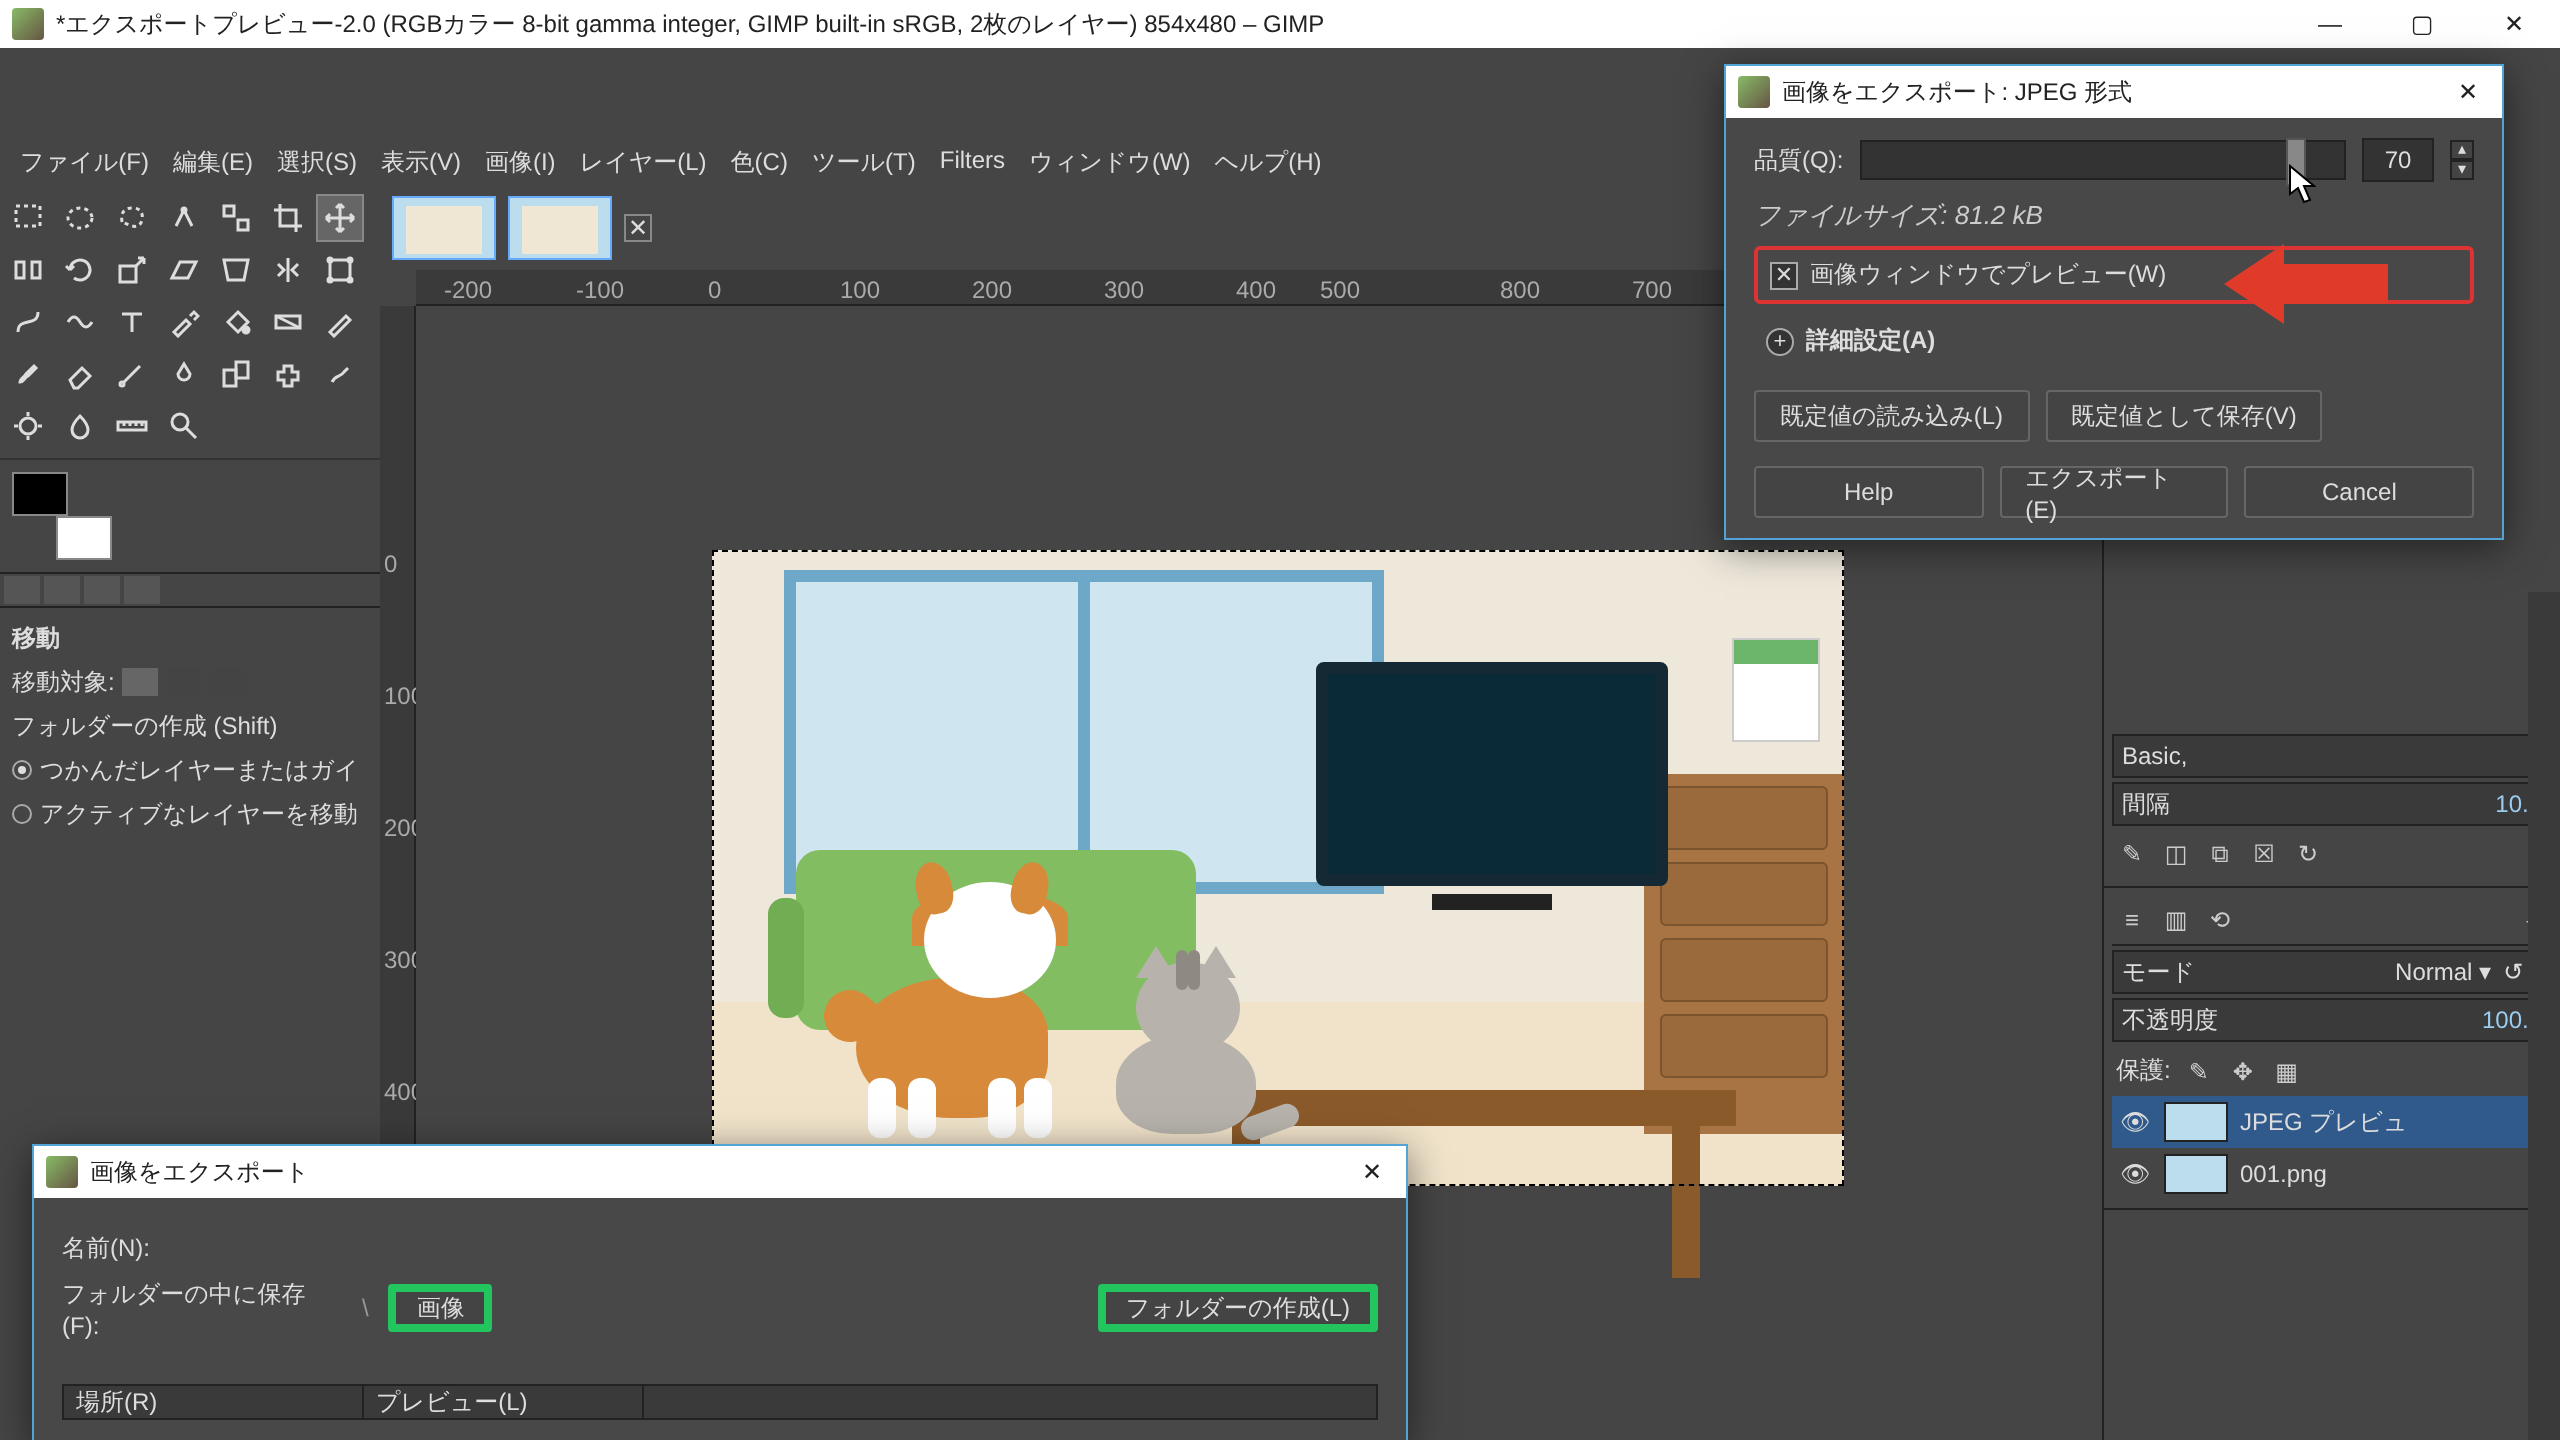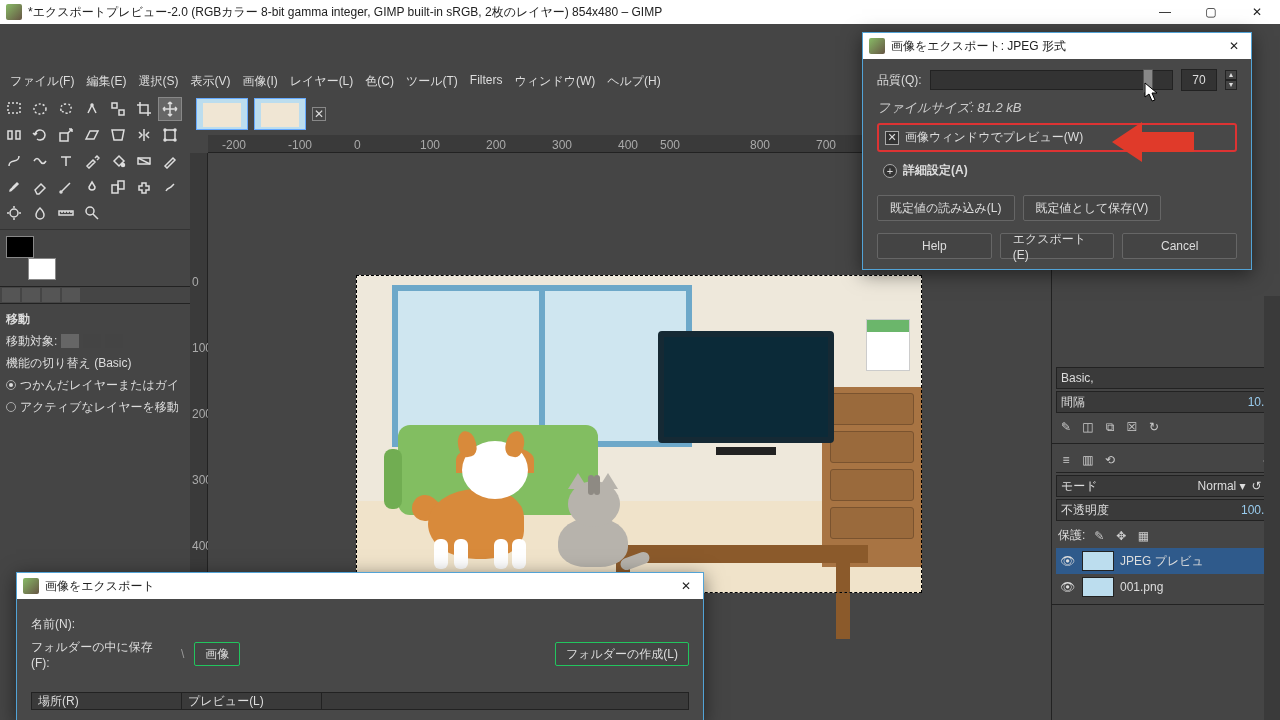--- a/index.html
+++ b/index.html
@@ -102,21 +102,21 @@
 .chk { width:14px; height:14px; border:1px solid #aaa; display:flex; align-items:center; justify-content:center; font-size:11px; background:#333;}
 .exp { width:14px; height:14px; border:1px solid #aaa; border-radius:50%; display:flex; align-items:center; justify-content:center; font-size:11px; background:#333;}
 .btnrow { display:flex; gap:8px; margin-top:12px; flex-wrap:wrap; }
 .dbtn { height:26px; padding:0 12px; border:1px solid #666; background:#444; display:flex; align-items:center; border-radius:2px;}
 .dbtn.flex{flex:1;justify-content:center;}
 .arrow { position:absolute; left:1112px; top:118px; width:82px; height:48px; pointer-events:none; }
 .arrow svg{width:100%;height:100%;}
 .dlg-export { left:16px; top:572px; width:688px; }
 .dlg-export .frow{display:flex;align-items:center;height:30px;gap:10px;}
 .dlg-export input[type=text]{flex:1;height:22px;background:#333;border:1px solid #222;color:#888;padding:0 6px;}
-.pathbtn{height:24px;padding:0 10px;background:#444;border:1px solid #22c55e;display:flex;align-items:center;border-radius:2px;}
+.pathbtn{height:24px;padding:0 10px;background:#444;border:4px solid #22c55e;display:flex;align-items:center;border-radius:2px;}
 .hdrrow{display:flex;height:18px;background:#3a3a3a;border:1px solid #222;margin-top:23px;}
 .hdrrow .c{padding:0 6px;border-right:1px solid #222;}
 .cursor{position:absolute;left:1144px;top:82px;width:14px;height:20px;pointer-events:none;z-index:50;}
 .cursor svg{width:100%;height:100%;}
 .scrollv{position:absolute;right:0;top:296px;bottom:0;width:16px;background:#3a3a3a;}
 </style>
 </head>
 <body>
 
 <div class="titlebar">
@@ -336,21 +336,21 @@
       <div class="row">
           <b>移動</b>
         </div>
       <div class="row">
           <span>移動対象:</span>
         <span style="width:18px;height:14px;background:#666;"></span>
         <span style="width:18px;height:14px;background:#444;"></span>
         <span style="width:18px;height:14px;background:#444;"></span>
       </div>
       <div class="row">
-          <span>機能の切り替え (Basic)</span>
+          <span>フォルダーの作成 (Shift)</span>
         </div>
       <div class="row">
           <span class="radio on"></span>
           <span>つかんだレイヤーまたはガイ</span>
         </div>
       <div class="row">
           <span class="radio"></span>
           <span>アクティブなレイヤーを移動</span>
         </div>
     </div>

